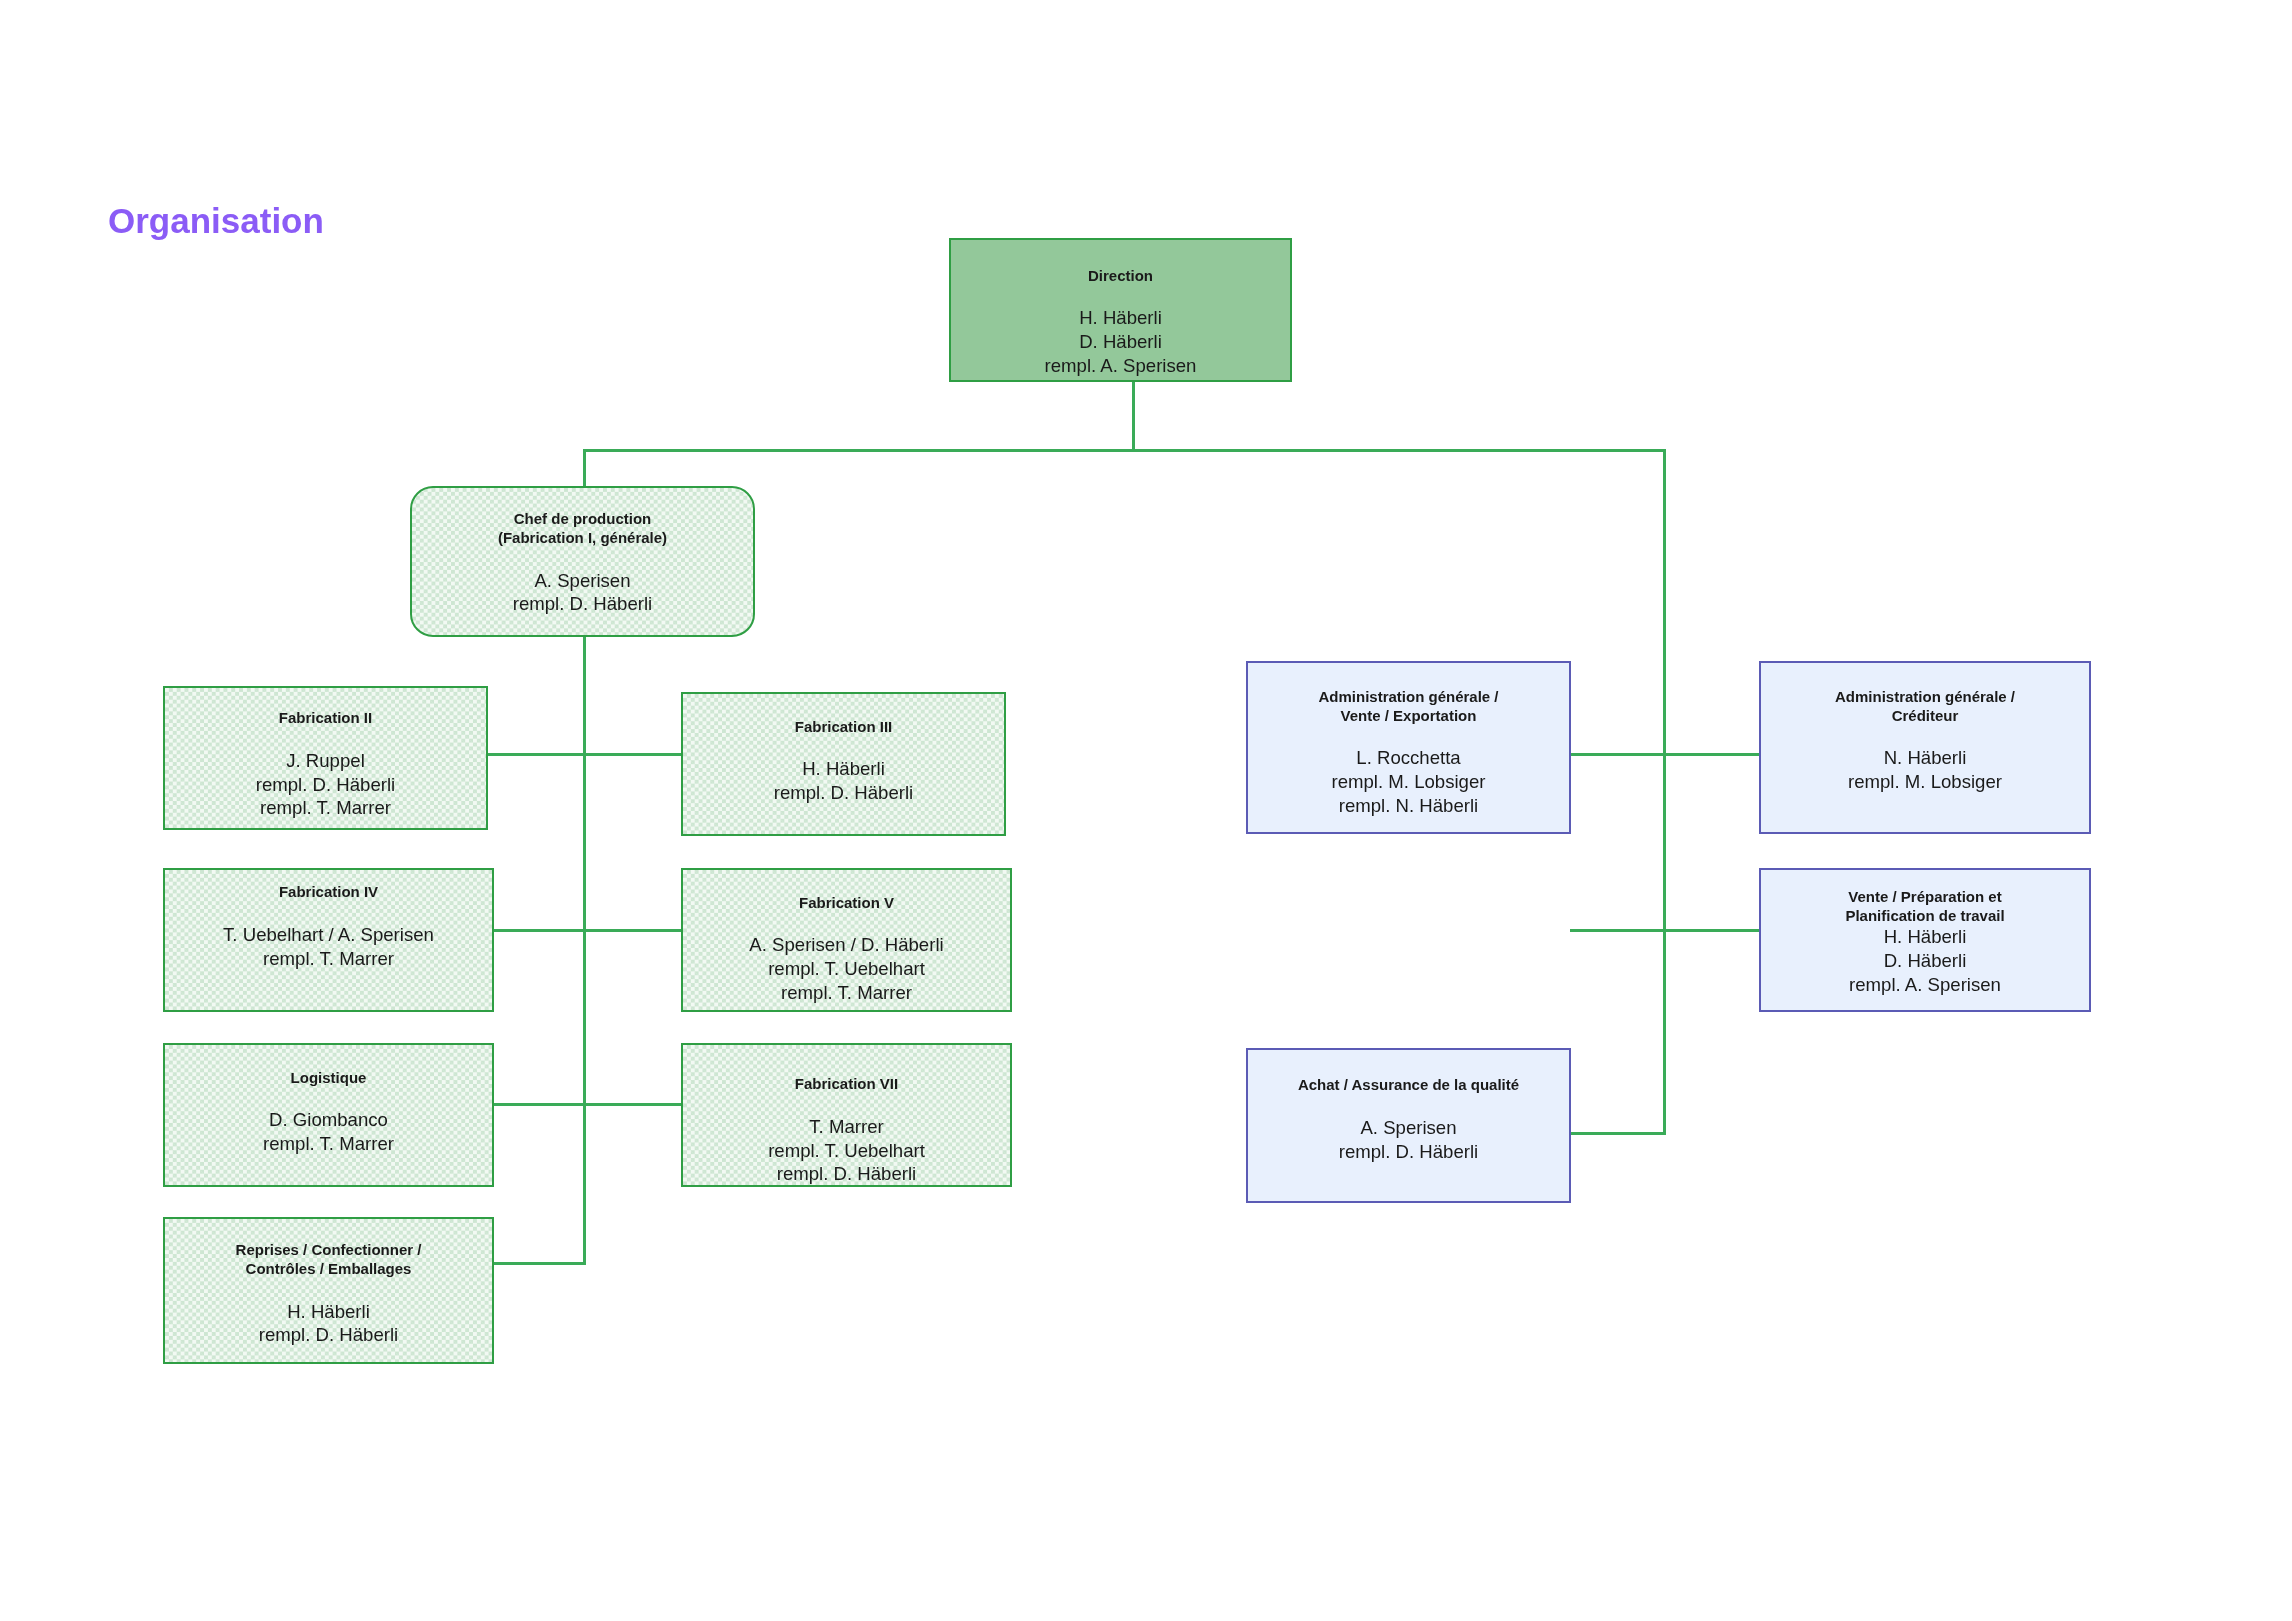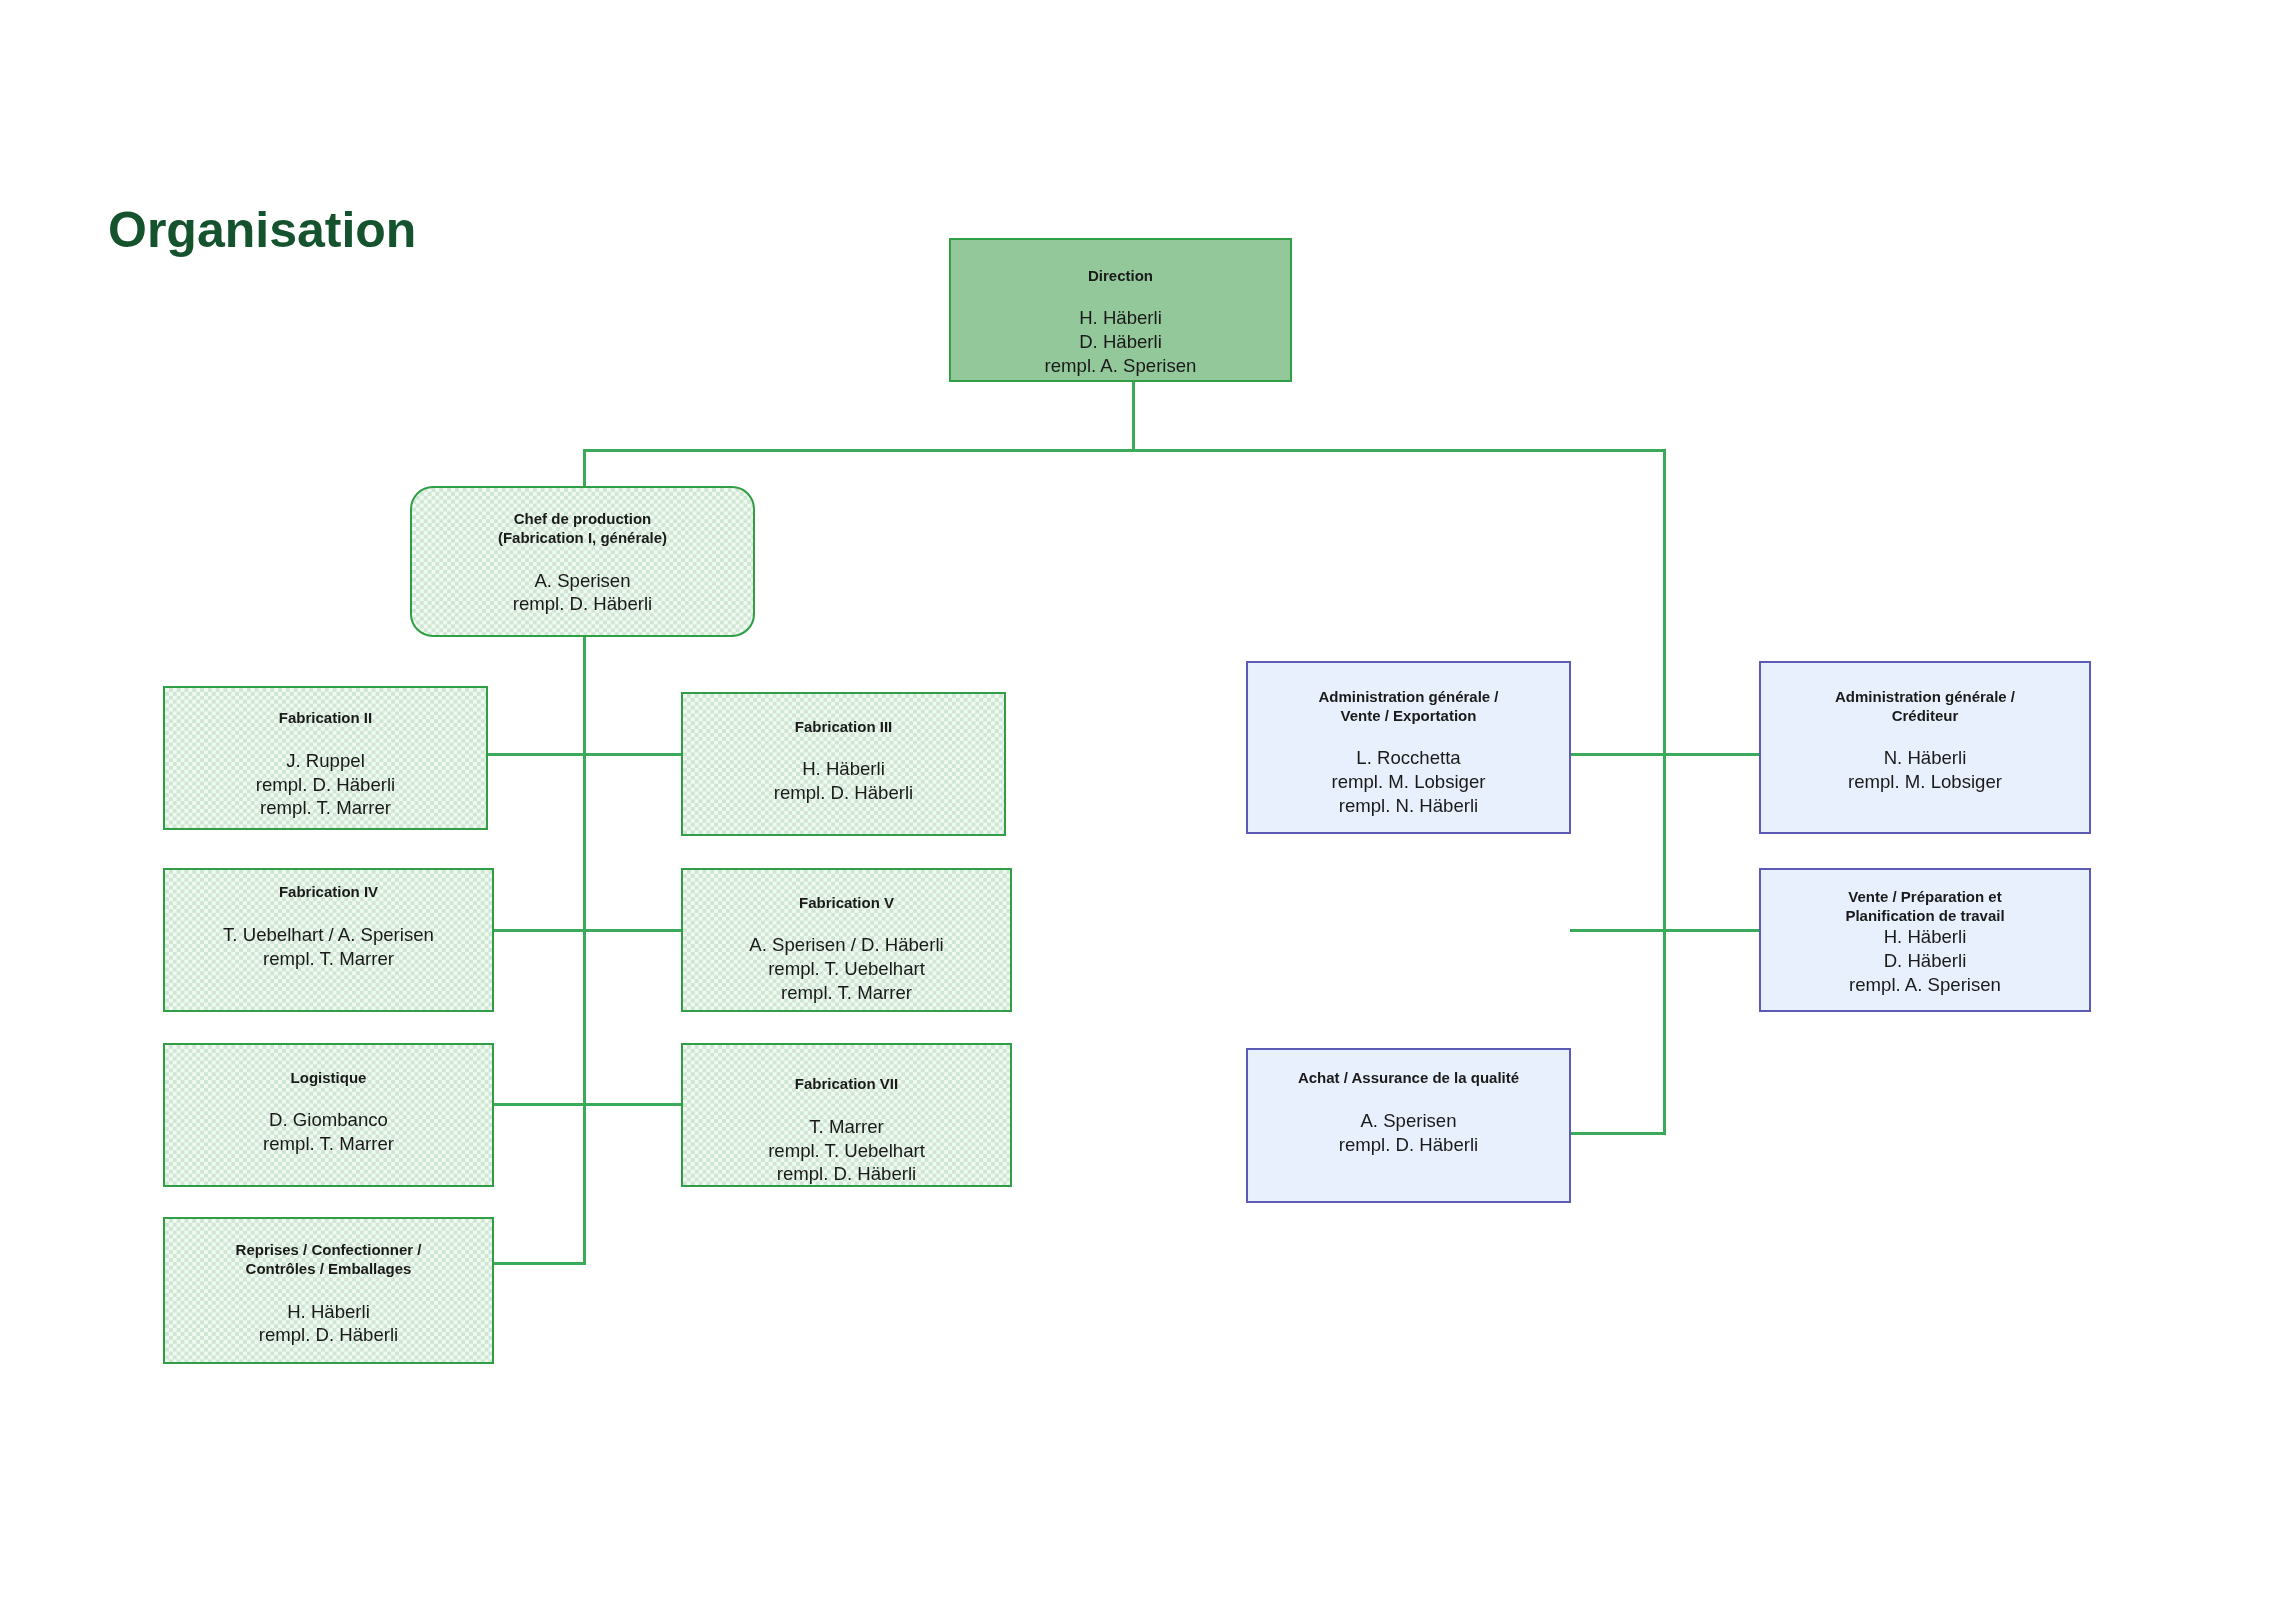--- a/index.html
+++ b/index.html
@@ -18,23 +18,23 @@
     height: 1621px;
     background: #ffffff;
     overflow: hidden;
   }
 
   
   #page-title {
     position: absolute;
     left: 108px;
     top: 201px;
-    font-size: 50px;
+    font-size: 35px;
     font-weight: bold;
-    color: #14532d;
+    color: #8b5cf6;
     letter-spacing: 0px;
     white-space: nowrap;
   }
 
   
   .conn {
     position: absolute;
     background: #3aab58;
   }
   .conn.v { width: 2.9px; }
@@ -219,21 +219,21 @@
   <div class="node blue" style="left:1759px; top:868px; width:332px; height:144px; padding-top:16.7px;">
     <div class="title">Vente / Préparation et</div>
     <div class="title">Planification de travail</div>
     <div class="names nogap">
       <div>H. Häberli</div>
       <div>D. Häberli</div>
       <div>rempl. A. Sperisen</div>
     </div>
   </div>
 
-  <div class="node blue" style="left:1246px; top:1048px; width:325px; height:155px; padding-top:18px;">
+  <div class="node blue" style="left:1246px; top:1048px; width:325px; height:155px; padding-top:25px;">
     <div class="title">Achat / Assurance de la qualité</div>
     <div class="names gap">
       <div>A. Sperisen</div>
       <div>rempl. D. Häberli</div>
     </div>
   </div>
 
 </div>
 
 

